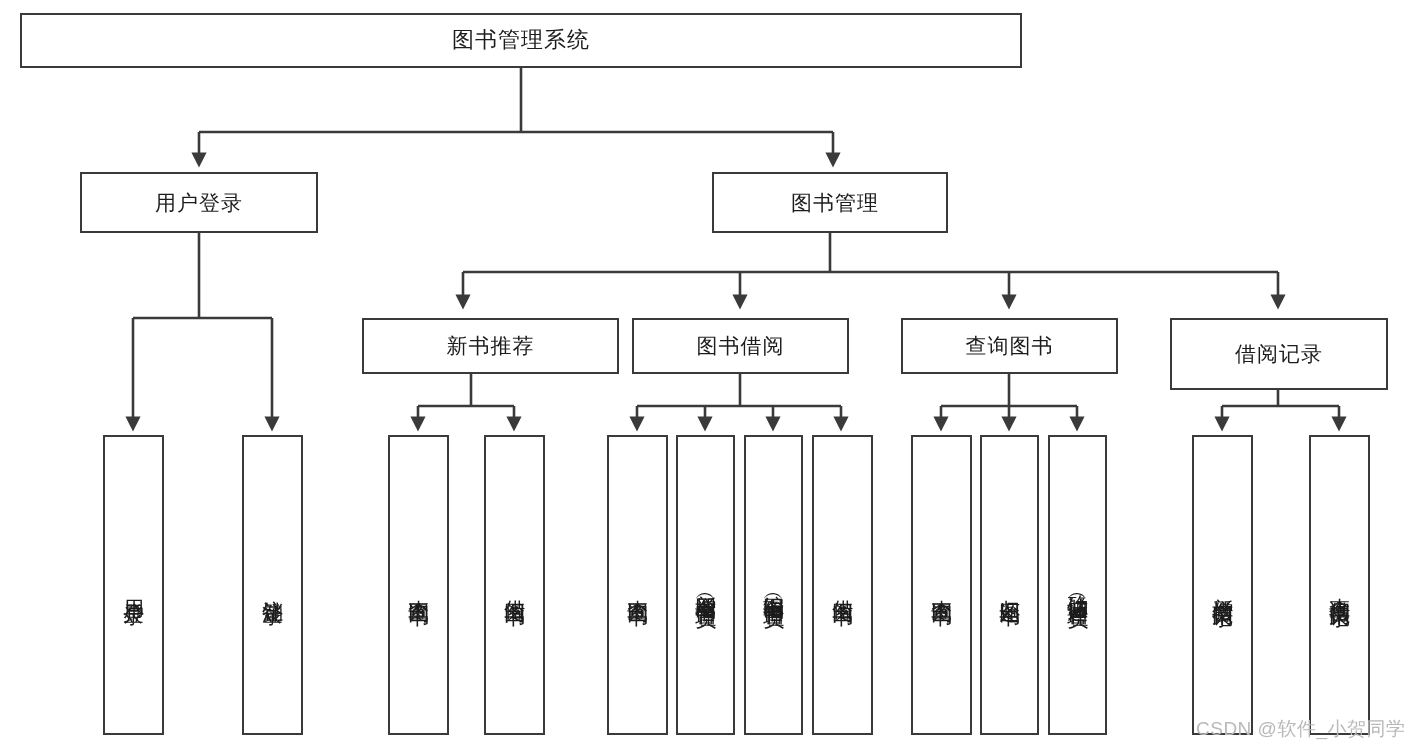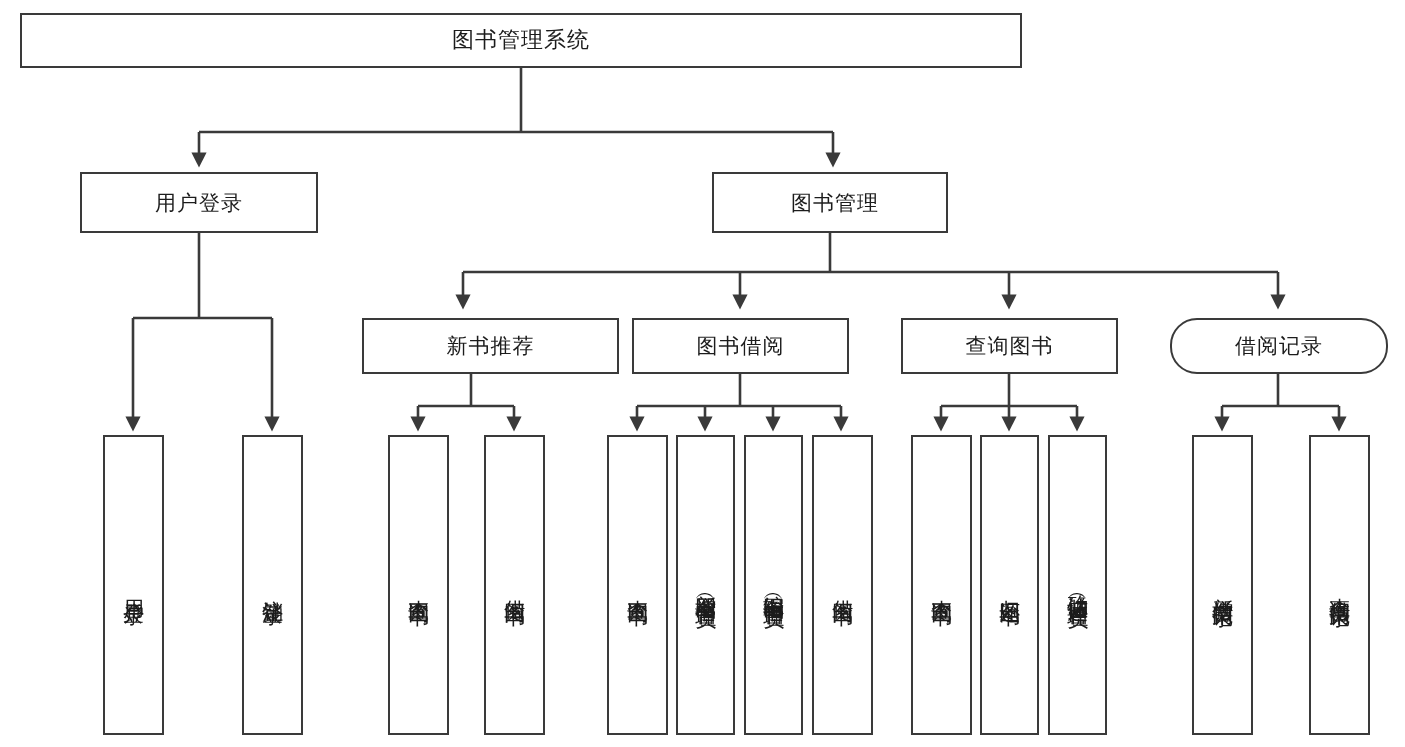--- a/index.html
+++ b/index.html
@@ -142,21 +142,21 @@
   </div>
 
   <div class="node horiz" style="left:632px; top:318px; width:217px; height:56px;">
     <span class="label">图书借阅</span>
   </div>
 
   <div class="node horiz" style="left:901px; top:318px; width:217px; height:56px;">
     <span class="label">查询图书</span>
   </div>
 
-  <div class="node horiz" style="left:1170px; top:318px; width:218px; height:56px;border-radius:27px;">
+  <div class="node horiz" style="left:1170px; top:318px; width:218px; height:72px;">
     <span class="label">借阅记录</span>
   </div>
 
   <div class="node vert" style="left:103px; top:435px; width:61px; height:300px;">
     <span class="label">用户登录</span>
   </div>
 
   <div class="node vert" style="left:242px; top:435px; width:61px; height:300px;">
     <span class="label">注销登录</span>
   </div>
@@ -198,14 +198,15 @@
   </div>
 
   <div class="node vert" style="left:1192px; top:435px; width:61px; height:300px;">
     <span class="label">新增借阅记录</span>
   </div>
 
   <div class="node vert" style="left:1309px; top:435px; width:61px; height:300px;">
     <span class="label">查询借阅记录</span>
   </div>
 
+  <div class="watermark" style="left:1196px; top:716px;">CSDN @软件_小贺同学</div>
 
 </div>
 
 </body></html>

